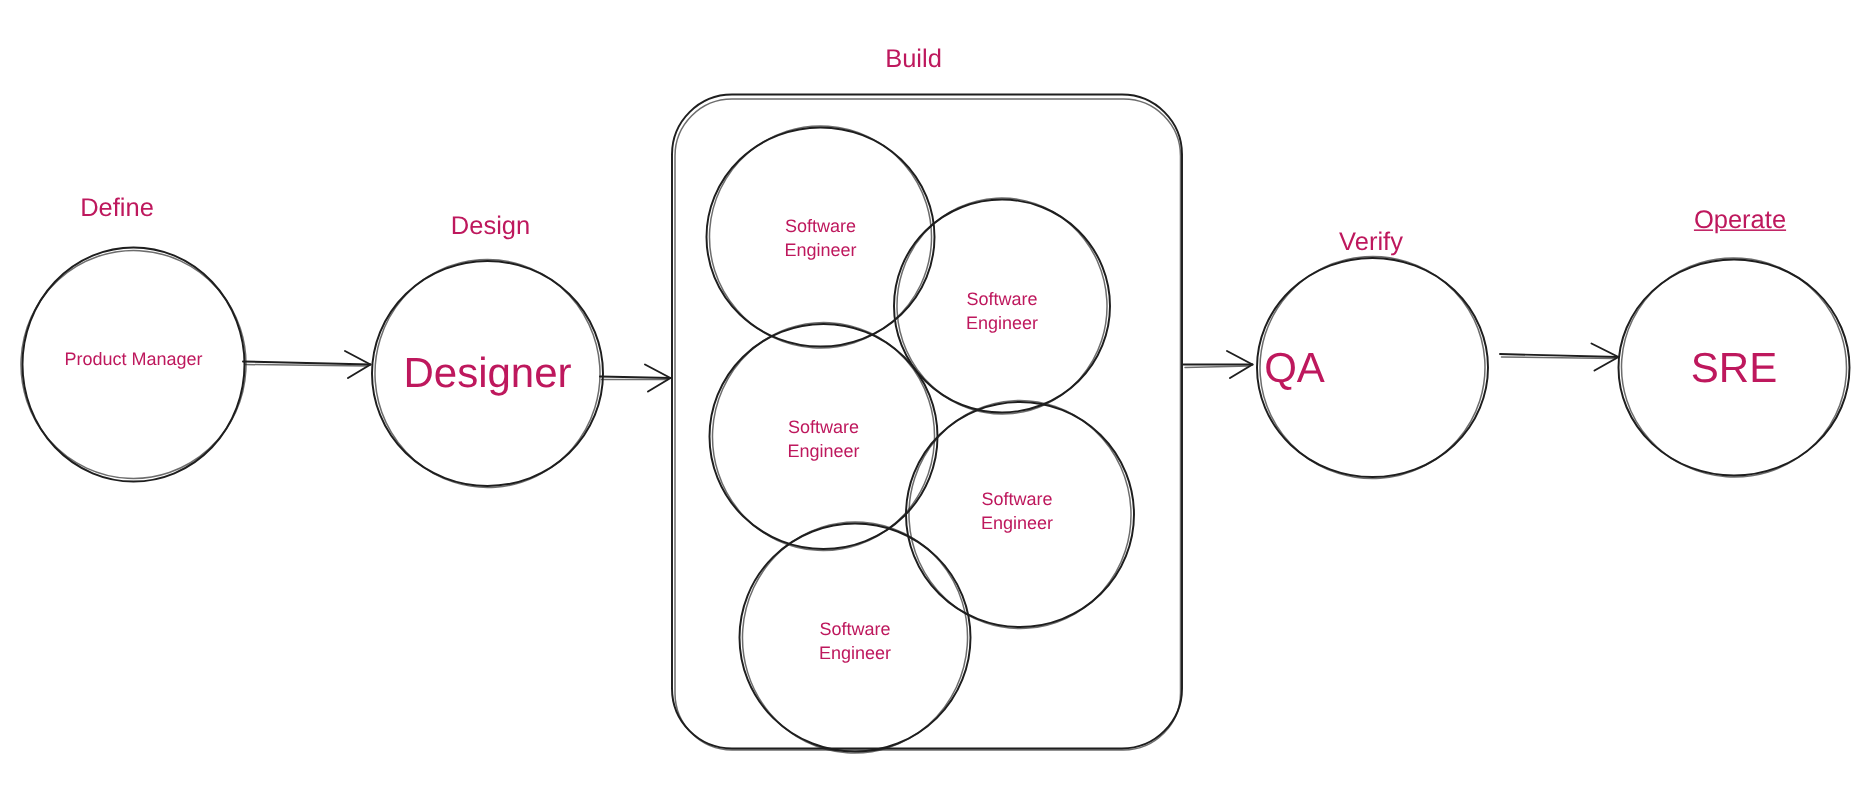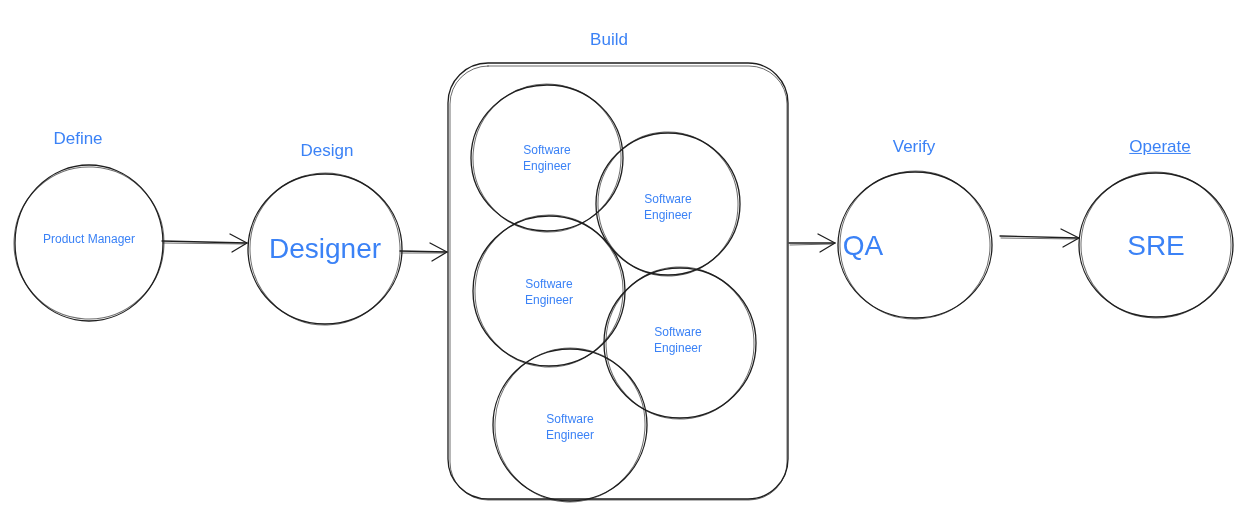--- a/index.html
+++ b/index.html
@@ -33,21 +33,21 @@
     stroke-width: 1;
     stroke-linecap: round;
     opacity: 0.65;
   }
   .label {
     position: absolute;
     transform: translate(-50%, -50%);
     text-align: center;
     line-height: 1.3;
     white-space: nowrap;
-    color: #3b82f6;
+    color: #be185d;
   }
   .stage-label {
     font-size: 17px;
   }
   .role-sm {
     font-size: 12px;
     white-space: normal;
   }
   .role-lg {
     font-size: 28px;
@@ -124,21 +124,21 @@
     <g>
       <path class="sk" d="M1000 236 L1079 238"></path>
       <path class="sk2" d="M1001 238 L1077 239"></path>
       <path class="sk" d="M1079 238 L1061 229 M1079 238 L1063 247"></path>
     </g>
   </svg>
 
   <div class="label stage-label" style="left:78px;  top:139px;">Define</div>
   <div class="label stage-label" style="left:327px; top:151px;">Design</div>
   <div class="label stage-label" style="left:609px; top:40px;">Build</div>
-  <div class="label stage-label" style="left:914px; top:147px;text-align:center;">Verify</div>
+  <div class="label stage-label" style="left:914px; top:162px;text-align:center;">Verify</div>
   <div class="label stage-label" style="left:1160px;top:147px;text-decoration:underline;">Operate</div>
 
   <div class="label role-sm" style="left:89px;  top:240px; width:96px;">Product Manager</div>
   <div class="label role-lg" style="left:325px; top:249px;">Designer</div>
   <div class="label role-sm" style="left:547px; top:159px; width:92px;">Software Engineer</div>
   <div class="label role-sm" style="left:668px; top:208px; width:92px;">Software Engineer</div>
   <div class="label role-sm" style="left:549px; top:293px; width:92px;">Software Engineer</div>
   <div class="label role-sm" style="left:678px; top:341px; width:92px;">Software Engineer</div>
   <div class="label role-sm" style="left:570px; top:428px; width:92px;">Software Engineer</div>
   <div class="label role-lg" style="left:863px; top:246px;">QA</div>

